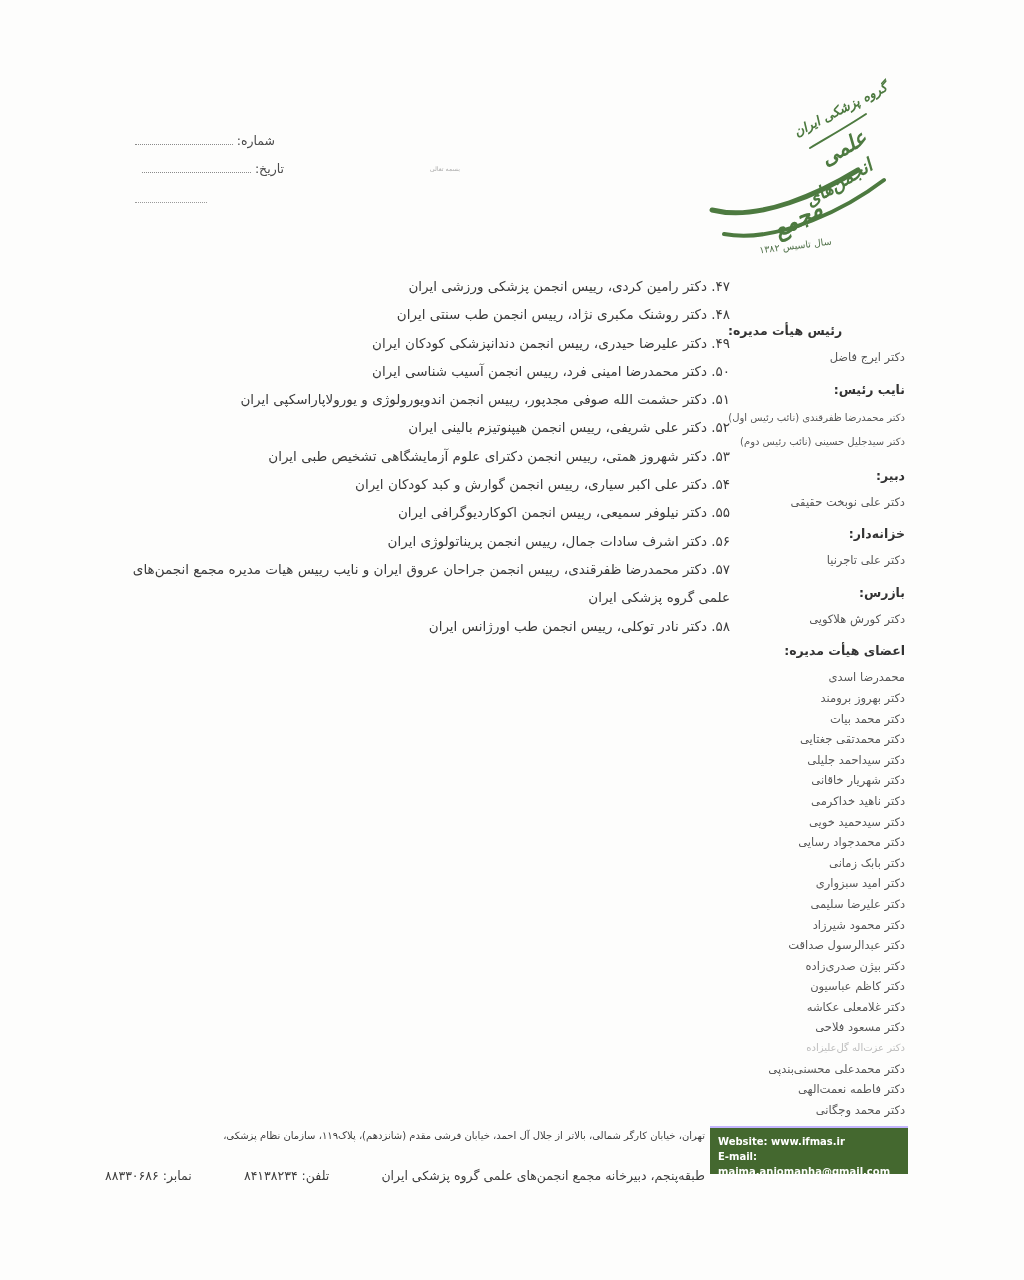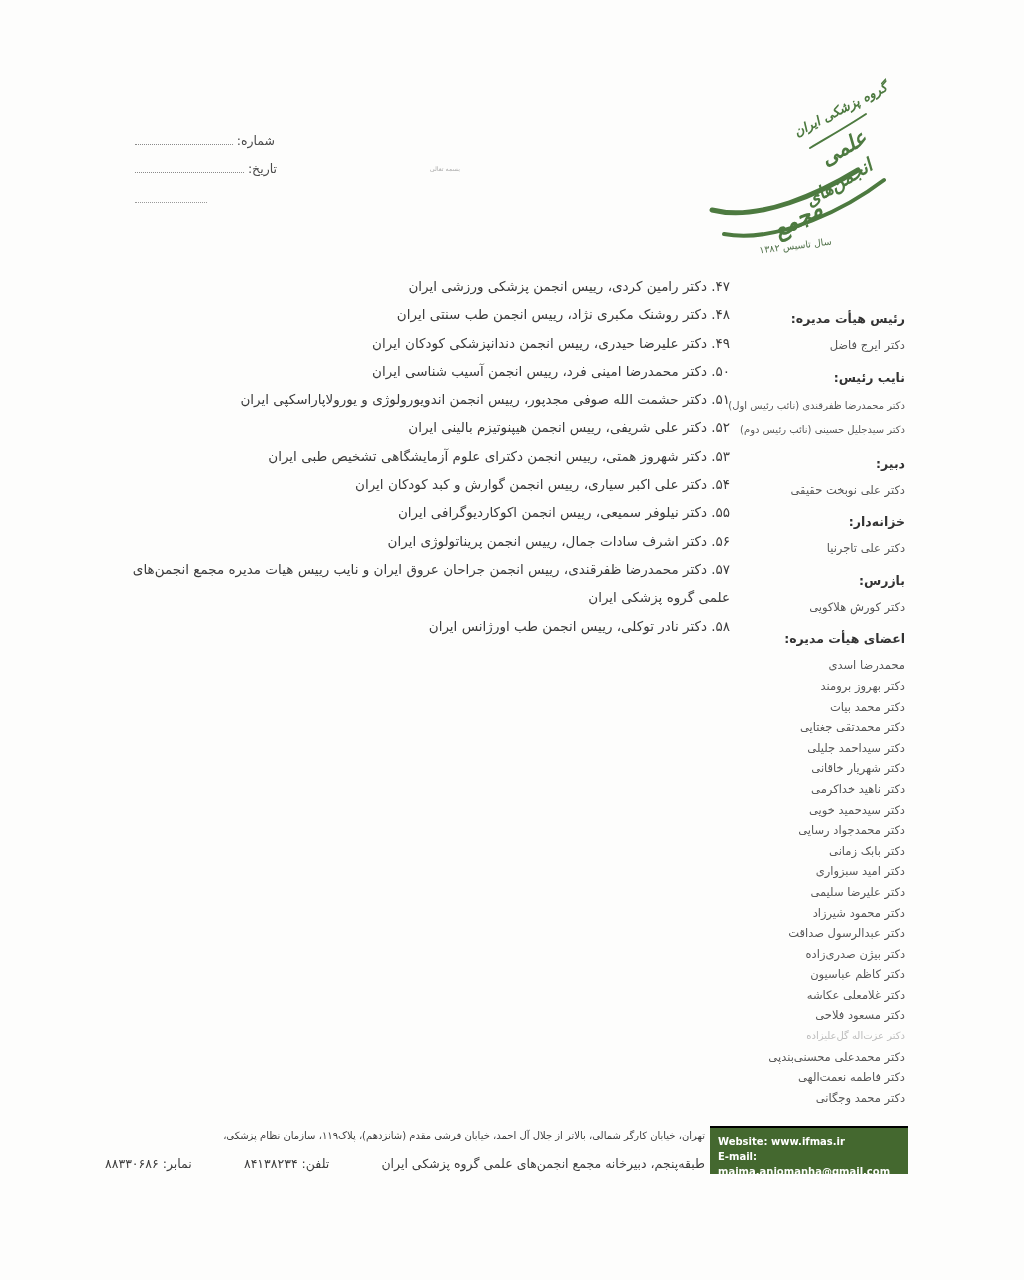--- a/index.html
+++ b/index.html
@@ -30,43 +30,43 @@
   .logo svg{position:absolute;top:0;right:0;}
   .established{font-size:9.5px;color:#51714a;transform:rotate(-7deg);direction:rtl;white-space:nowrap;}
 
   
   .main-list{direction:rtl;text-align:right;font-size:13.5px;line-height:28.3px;color:#3b3b3b;}
   .main-item{margin:0;}
 
   
   .sidebar{direction:rtl;text-align:right;color:#4c4c4c;}
   .s-h{font-size:12.5px;font-weight:bold;color:#333;margin:13px 0 7px;line-height:18px;white-space:nowrap;}
-  .s-h:first-child{margin-top:0;}
+  .s-h:first-child{margin-top:12px;text-align:center;}
   .s-n{font-size:11.5px;line-height:20.6px;white-space:nowrap;color:#575757;}
   .s-ns{font-size:10px;line-height:24px;white-space:nowrap;color:#575757;}
   .s-nf{font-size:10px;line-height:20.6px;white-space:nowrap;color:#bcbcbc;}
 
   
   .contact-box{
-    background:#44682f;border-top:2px solid #000000;
+    background:#44682f;border-top:2px solid #c4b5fd;
     color:#ffffff;padding:6px 8px 5px;width:182px;height:35px;
     font-size:10px;font-weight:bold;line-height:15px;direction:ltr;text-align:left;
   }
   .addr{direction:rtl;text-align:right;font-size:10px;color:#3d3d3d;white-space:nowrap;}
   .addr2{direction:rtl;display:flex;justify-content:space-between;font-size:12.5px;color:#3d3d3d;}
-  .addr2 span{white-space:nowrap;}
+  .addr2 span{white-space:nowrap;margin-top:12px;}
 </style>
 </head>
 <body>
 
 <div class="abs ref-row" style="left:135px;top:133px;width:140px;">
   <span class="ref-label">شماره:</span>
   <span class="ref-dots"></span>
 </div>
-<div class="abs ref-row" style="left:135px;top:161px;width:142px;">
+<div class="abs ref-row" style="left:142px;top:161px;width:142px;">
   <span class="ref-label">تاریخ:</span>
   <span class="ref-dots"></span>
 </div>
 <div class="abs short-dots" style="left:135px;top:192px;width:72px;"></div>
 
 <div class="abs tiny-note" style="left:428px;top:165px;">بسمه تعالی</div>
 
 <div class="abs logo" style="right:104px;top:88px;">
   <svg width="230" height="180" viewBox="0 0 230 180">
     <g fill="none" stroke="#4d7a40" stroke-linecap="round">

